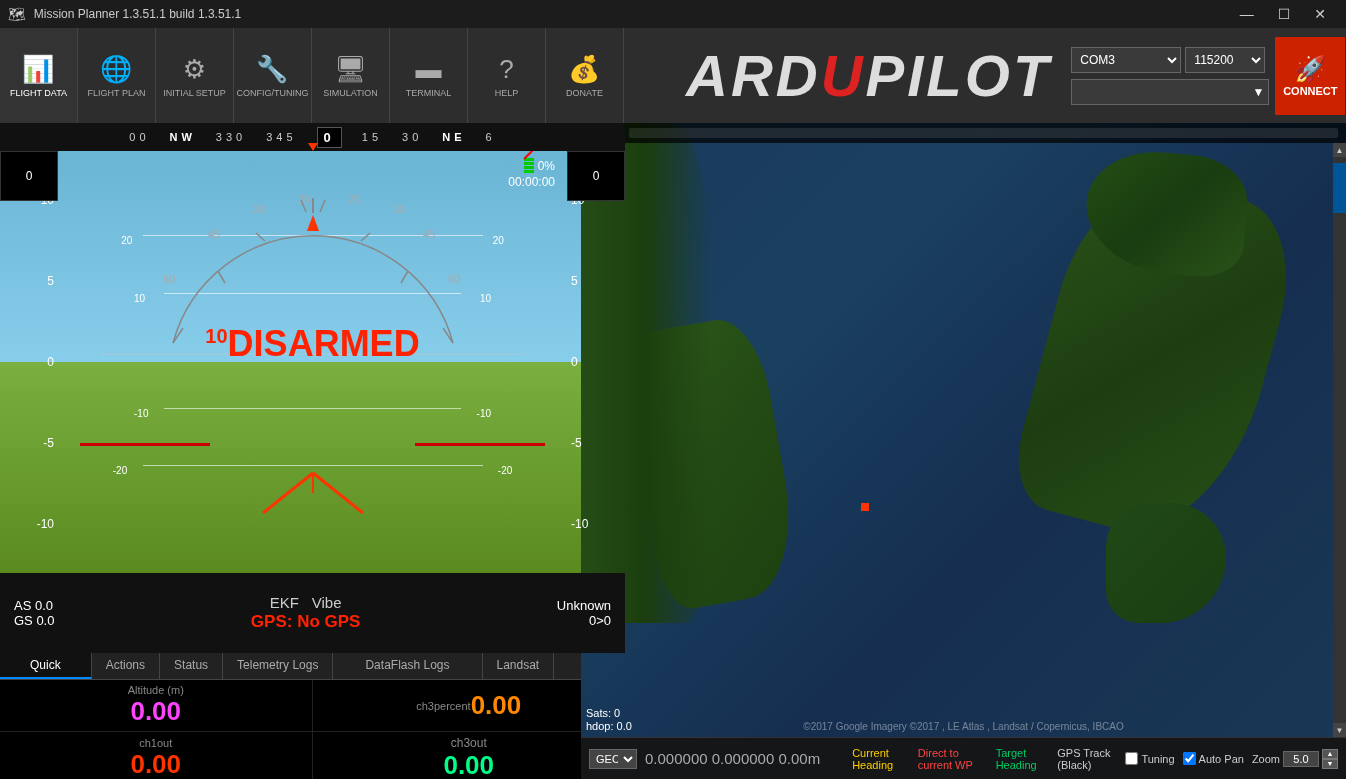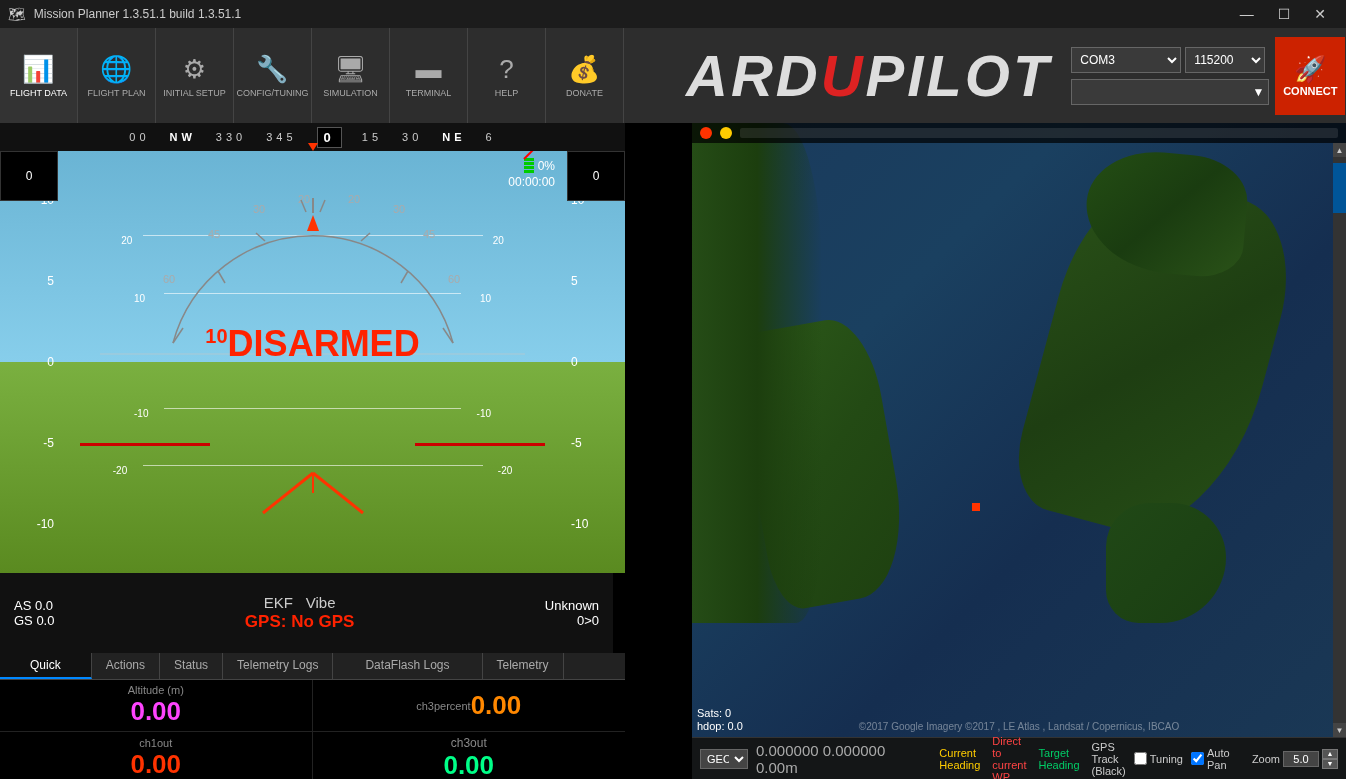--- a/index.html
+++ b/index.html
@@ -86,21 +86,21 @@
     </div>
     <div style="width:70px;height:78px;background:#cc2200;color:#fff;display:flex;flex-direction:column;align-items:center;justify-content:center;cursor:pointer;font-size:11px;font-weight:bold;">
       <span style="font-size:26px;">🚀</span>
       <span>CONNECT</span>
     </div>
   </div>
 </div>
 
 <div style="position:fixed; top:123px; left:0; right:0; bottom:0; display:flex;">
 
-  <div style="width:692px; height:656px; display:flex; flex-direction:column; background:#000; flex-shrink:0;">
+  <div style="width:581px; height:656px; display:flex; flex-direction:column; background:#000; flex-shrink:0;">
 
     <div style="width:625px; height:530px; position:relative; overflow:hidden;">
 
       <div style="position:absolute; top:28px; left:0; right:0; bottom:80px; background:linear-gradient(to bottom, #6ab4d4 0%, #87ceeb 50%, #87ceeb 50%, #7ab040 50%, #5a8a20 100%);"></div>
 
       <div style="position:absolute;top:0;left:0;right:0;height:28px;background:#111;display:flex;align-items:center;justify-content:center;z-index:10;">
         <div style="color:#ccc;font-size:11px;letter-spacing:4px;display:flex;gap:20px;align-items:center;">
           <span>00</span>
           <span style="color:#fff;font-weight:bold;">NW</span>
           <span>330</span>
@@ -211,21 +211,21 @@
           <div style="width:10px;height:3px;background:#00cc00;"></div>
           <div style="width:10px;height:3px;background:#00cc00;"></div>
           <div style="width:10px;height:3px;background:#00cc00;"></div>
           <div style="width:10px;height:3px;background:#00cc00;"></div>
         </div>
         <span style="color:#fff;font-size:12px;">0%</span>
         <div style="position:absolute;top:0;left:0;width:20px;height:2px;background:#ff0000;transform:rotate(-45deg);transform-origin:left center;"></div>
       </div>
       <div style="position:absolute;top:52px;right:70px;z-index:7;color:#fff;font-size:12px;">00:00:00</div>
 
-      <div style="position:absolute;bottom:0;left:0;right:12px;height:80px;background:#111;display:flex;align-items:center;justify-content:space-between;padding:8px 14px;z-index:10;gap:24px;">
+      <div style="position:absolute;bottom:0;left:0;right:0;height:80px;background:#111;display:flex;align-items:center;justify-content:space-between;padding:8px 14px;z-index:10;gap:24px;">
         <div style="display:flex;flex-direction:column;">
           <span style="color:#fff;font-size:13px;">AS 0.0</span>
           <span style="color:#fff;font-size:13px;">GS 0.0</span>
         </div>
         <div style="text-align:center;">
           <span style="color:#ccc;font-size:15px;">EKF</span>
           <span style="color:#ccc;font-size:15px;"> &nbsp; </span>
           <span style="color:#ccc;font-size:15px;">Vibe</span>
           <br>
           <span style="color:#ff2200;font-size:17px;font-weight:bold;">GPS: No GPS</span>
@@ -249,21 +249,21 @@
         <div style="padding:5px 14px;color:#aaa;font-size:12px;cursor:pointer;border-right:1px solid #444;">
           <span>Status</span>
         </div>
         <div style="padding:5px 14px;color:#aaa;font-size:12px;cursor:pointer;border-right:1px solid #444;">
           <span>Telemetry Logs</span>
         </div>
         <div style="padding:5px 32px;color:#aaa;font-size:12px;cursor:pointer;border-right:1px solid #444;">
           <span>DataFlash Logs</span>
         </div>
         <div style="padding:5px 14px;color:#aaa;font-size:12px;cursor:pointer;border-right:1px solid #444;">
-          <span>Telemetry</span>
+          <span>Landsat</span>
         </div>
       </div>
 
       <div style="display:grid;grid-template-columns:1fr 1fr;background:#000;height:100px;">
 
         <div style="display:flex;flex-direction:column;align-items:center;justify-content:center;padding:4px;border-right:1px solid #222;border-bottom:1px solid #222;">
           <span style="color:#888;font-size:11px;">Altitude (m)</span>
           <span style="font-size:26px;font-weight:bold;color:#ff44ff;">0.00</span>
         </div>
         <div style="display:flex;flex-direction:row;align-items:center;justify-content:center;padding:4px;border-bottom:1px solid #222;">

